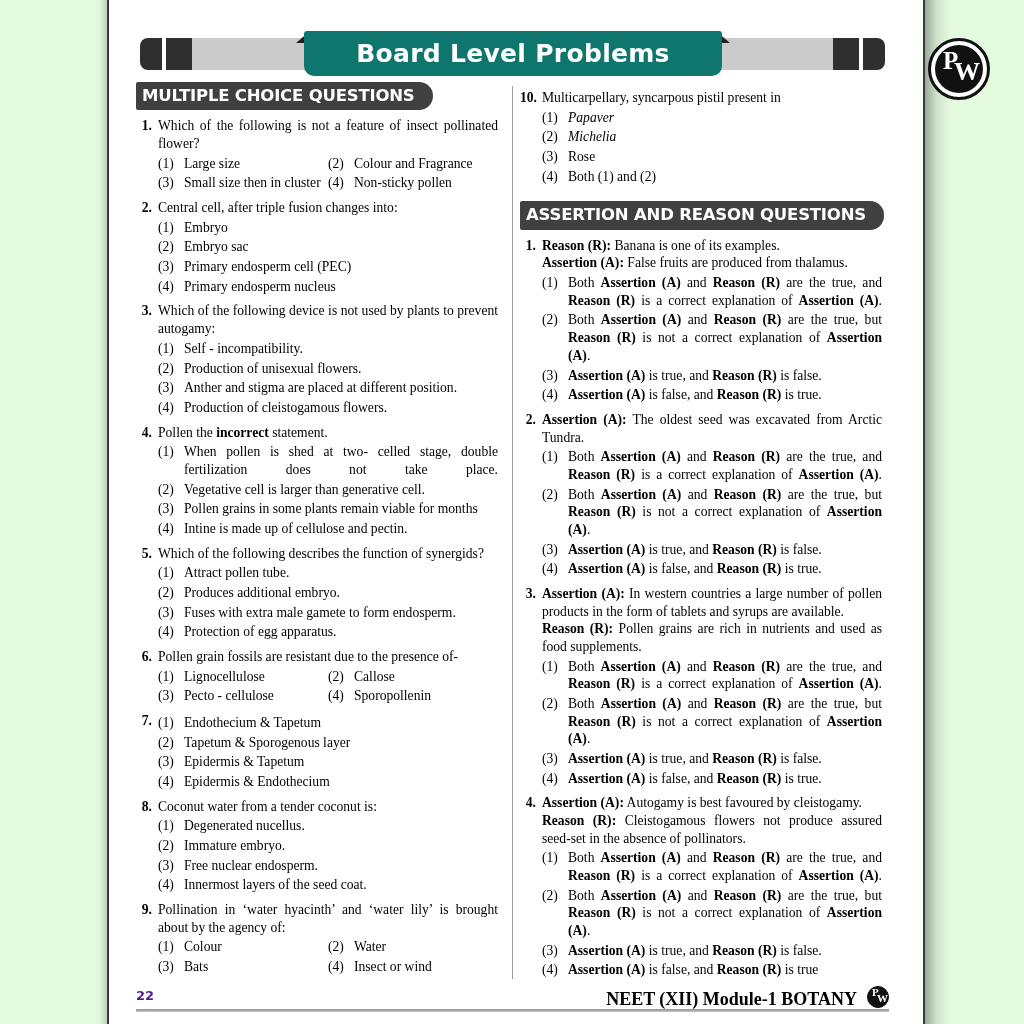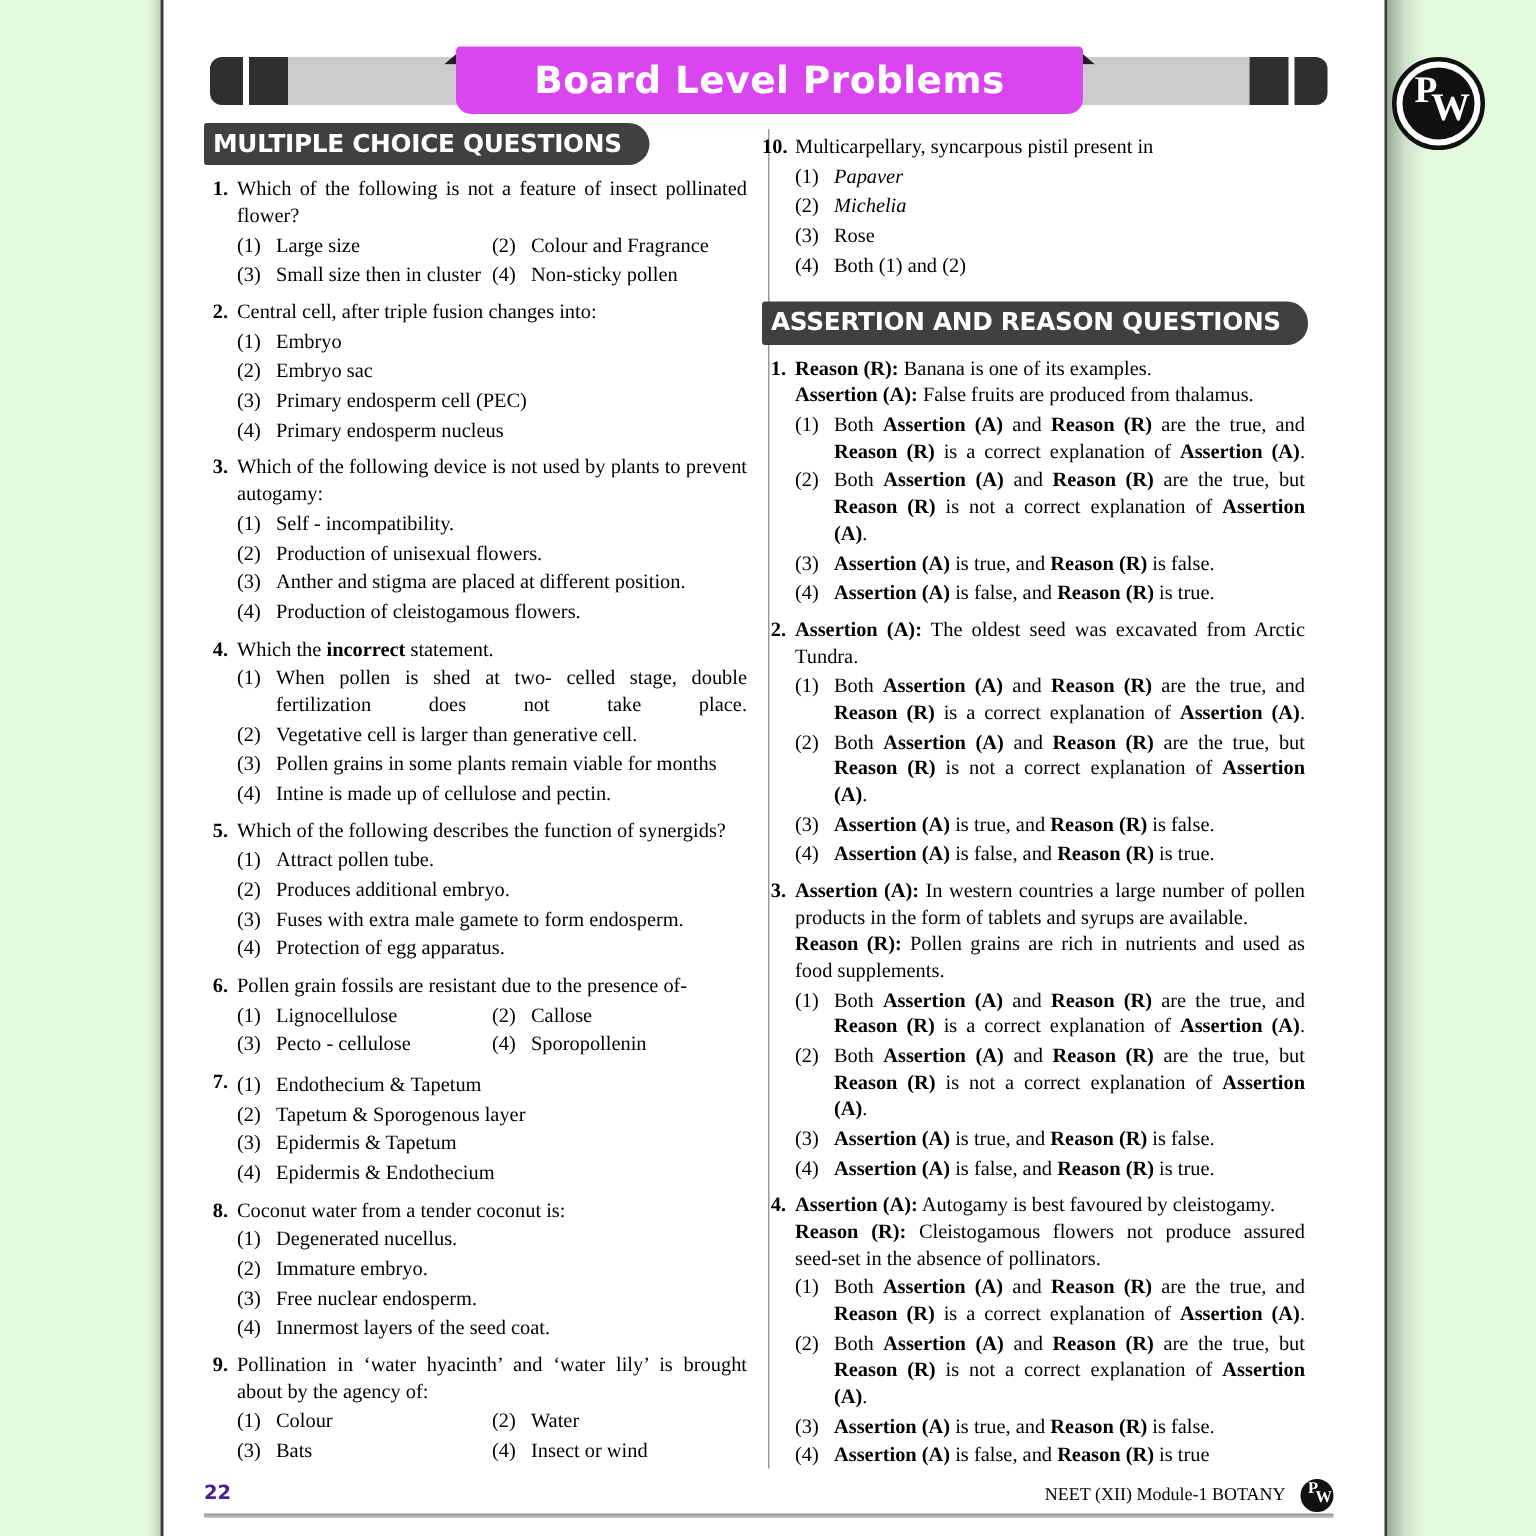--- a/index.html
+++ b/index.html
@@ -65,21 +65,21 @@
   .bn-cap-d { position:absolute; left:723px;top:10px; width:22px;height:32px;
               background:#2f2f2f; border-radius:0 8px 8px 0; }
   .bn-fold-l{ position:absolute; left:156px;top:3px; width:14px; height:12px;
               background:#1f1f1f;
               clip-path:polygon(100% 0, 100% 100%, 0 100%); }
   .bn-fold-r{ position:absolute; left:576px;top:3px; width:14px; height:12px;
               background:#1f1f1f;
               clip-path:polygon(0 0, 100% 100%, 0 100%); }
   .bn-plaque{
     position:absolute; left:164px; top:3px; width:418px; height:45px;
-    background:#d946ef; border-radius:3px 3px 10px 10px;
+    background:#0f766e; border-radius:3px 3px 10px 10px;
     display:flex; align-items:center; justify-content:center;
   }
   .bn-title {
     color:#ffffff; font-family:"DejaVu Sans", sans-serif;
     font-size:25px; font-weight:700; letter-spacing:.3px;
   }
 
   
   .sect-pill {
     display:inline-block; background:#404040;
@@ -92,21 +92,21 @@
   }
 
   
   .col {
     position:absolute; top:82px; width:362px;
     font-family:"Liberation Serif", serif;
     font-size:13.6px; color:#000; line-height:1.30;
     text-align:justify;
   }
   .col-left  { left:136px; }
-  .col-right { left:508px; }
+  .col-right { left:520px; }
   .col-divider {
     position:absolute; left:512px; top:86px; width:1px; height:893px;
     background:#9a9a9a;
   }
 
   
   .q { display:flex; margin-top:7px; }
   .q-num {
     width:22px; flex:0 0 22px; text-align:right; padding-right:6px;
     font-weight:700; font-size:13.6px; line-height:1.30;
@@ -139,21 +139,21 @@
   .footer-rule {
     position:absolute; left:0; top:21px; width:753px; height:3px;
     background:linear-gradient(to bottom,#8d8d8d,#c9c9c9);
   }
   .footer-page {
     position:absolute; left:0; top:0;
     font-family:"DejaVu Sans", sans-serif; font-size:13px; font-weight:700; color:#4c1d95;
   }
   .footer-label {
     position:absolute; right:32px; top:1px;
-    font-family:"Liberation Serif", serif; font-size:12px; font-weight:400; color:#000;
+    font-family:"Liberation Serif", serif; font-size:18px; font-weight:700; color:#000;
   }
   .footer-logo {
     position:absolute; right:0; top:-2px; width:22px; height:22px;
     border-radius:50%; background:#111; border:1.5px solid #111;
     color:#fff;
   }
   .footer-logo .fp { position:absolute; left:4px;  top:0px;  font-size:11px; font-weight:700;
                      font-family:"Liberation Serif", serif; line-height:1; }
   .footer-logo .fw { position:absolute; left:9px;  top:6px;  font-size:11px; font-weight:700;
                      font-family:"Liberation Serif", serif; line-height:1; }
@@ -263,21 +263,21 @@
             <div class="opt">
               <span class="opt-mark">(4)</span>
               <span class="opt-text">Production of cleistogamous flowers.</span>
             </div>
           </div>
         </div>
       </div>
       <div class="q">
         <div class="q-num">4.</div>
         <div class="q-body">
-          <div class="q-stem"><span>Which the </span><span class="bold">incorrect</span><span> statement.</span></div>
+          <div class="q-stem"><span>Pollen the </span><span class="bold">incorrect</span><span> statement.</span></div>
           <div class="opts">
             <div class="opt">
               <span class="opt-mark">(1)</span>
               <span class="opt-text justify-stretch">When pollen is shed at two- celled stage, double fertilization does not take place.</span>
             </div>
             <div class="opt">
               <span class="opt-mark">(2)</span>
               <span class="opt-text">Vegetative cell is larger than generative cell.</span>
             </div>
             <div class="opt">

